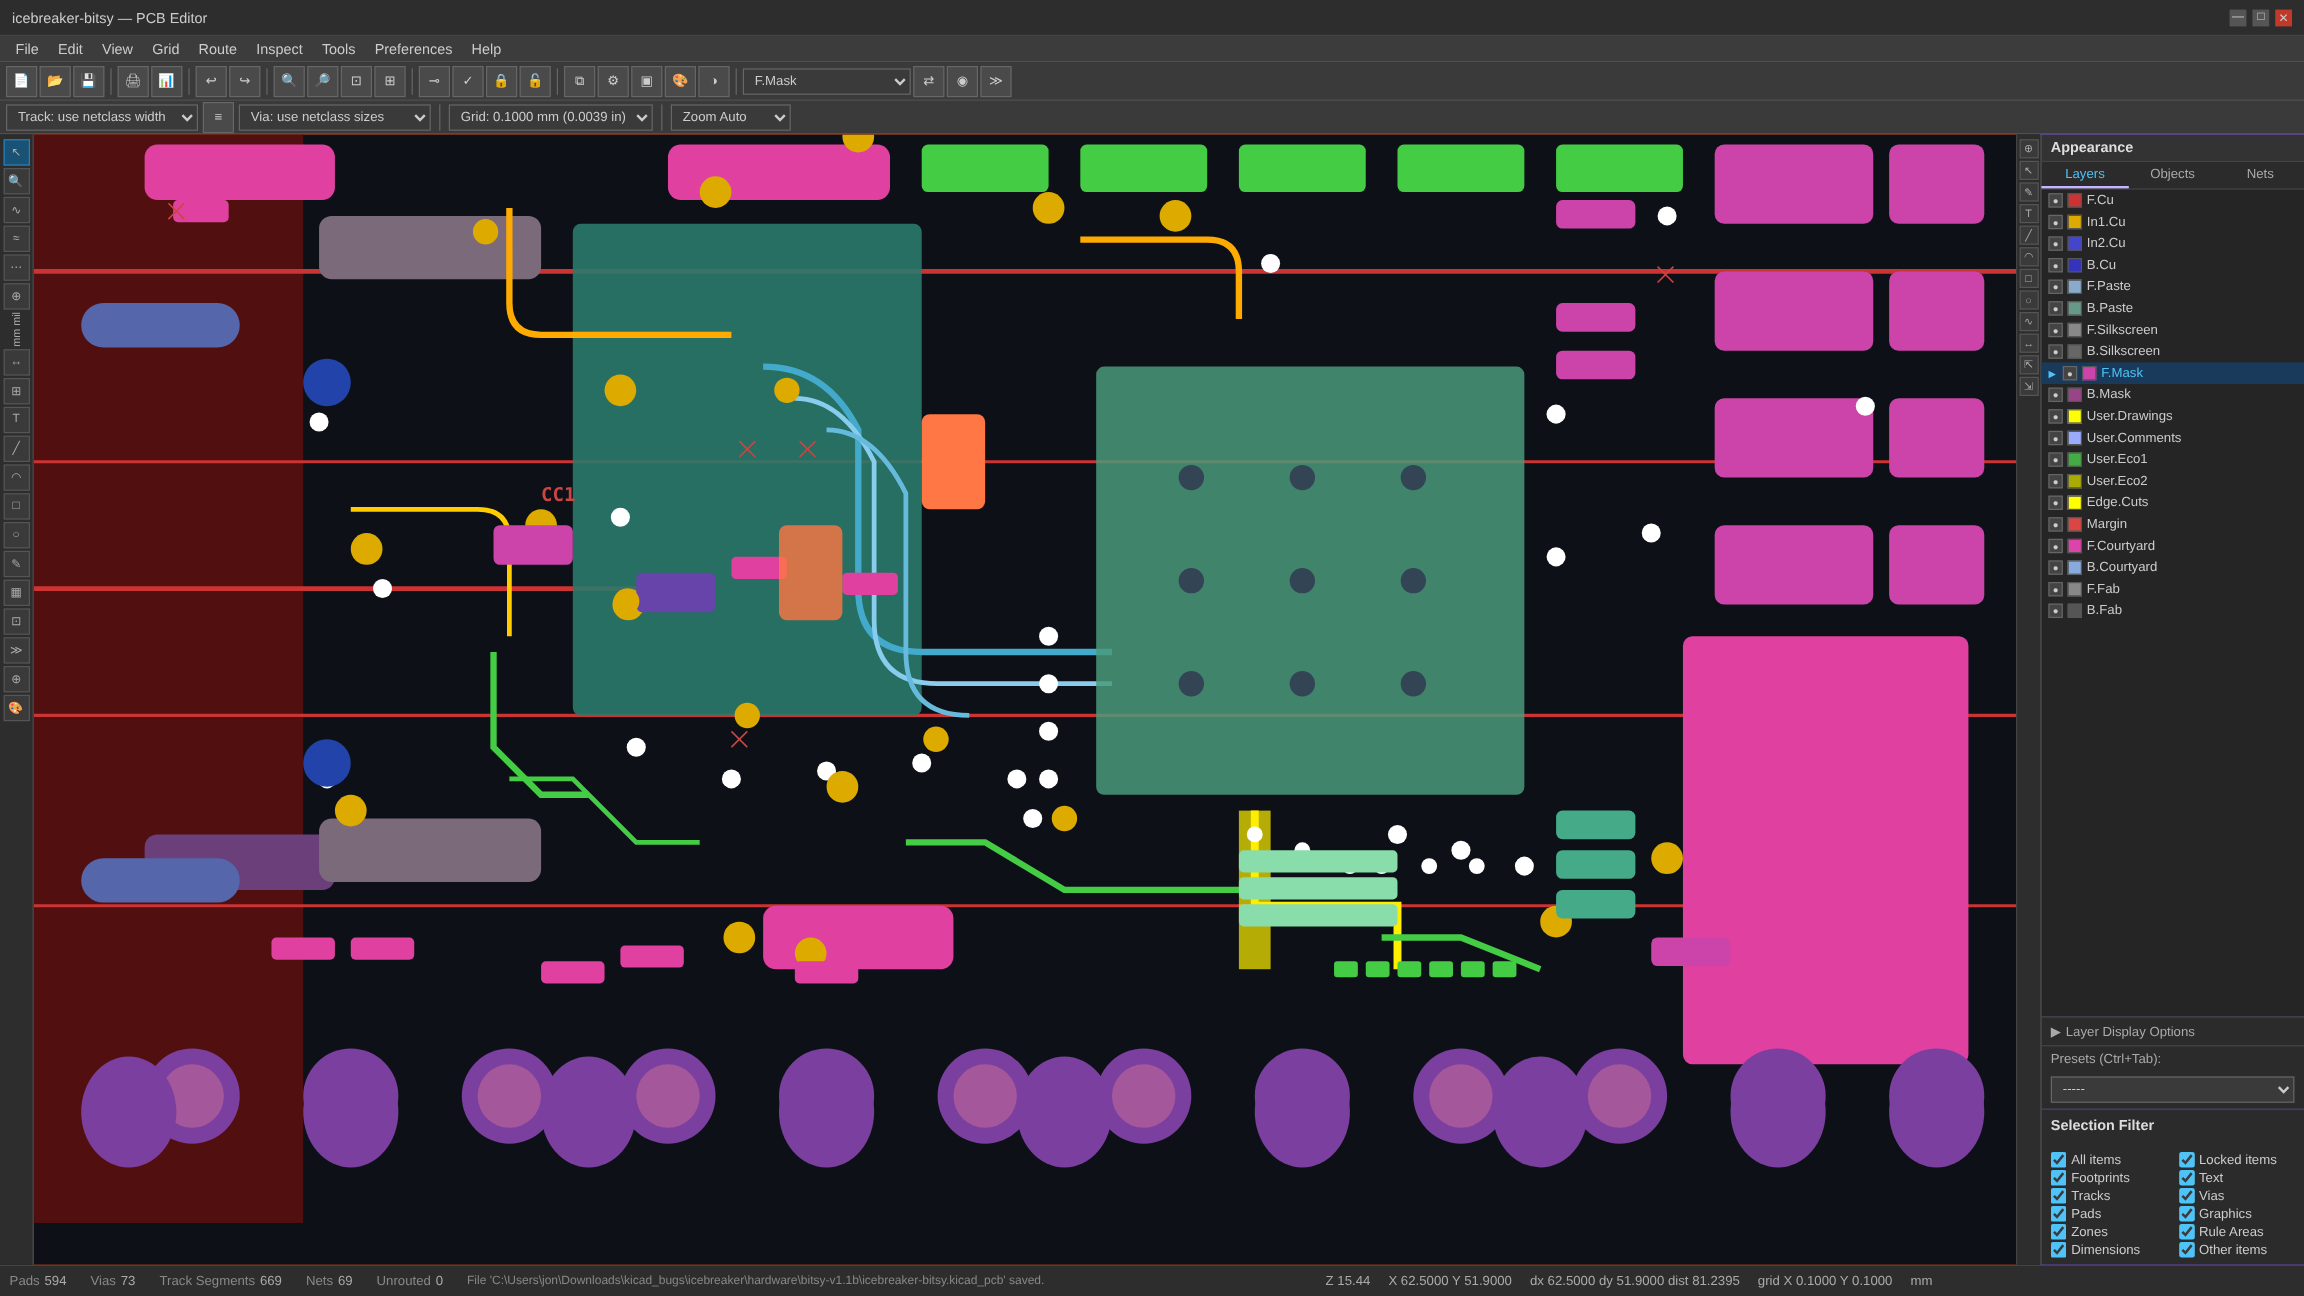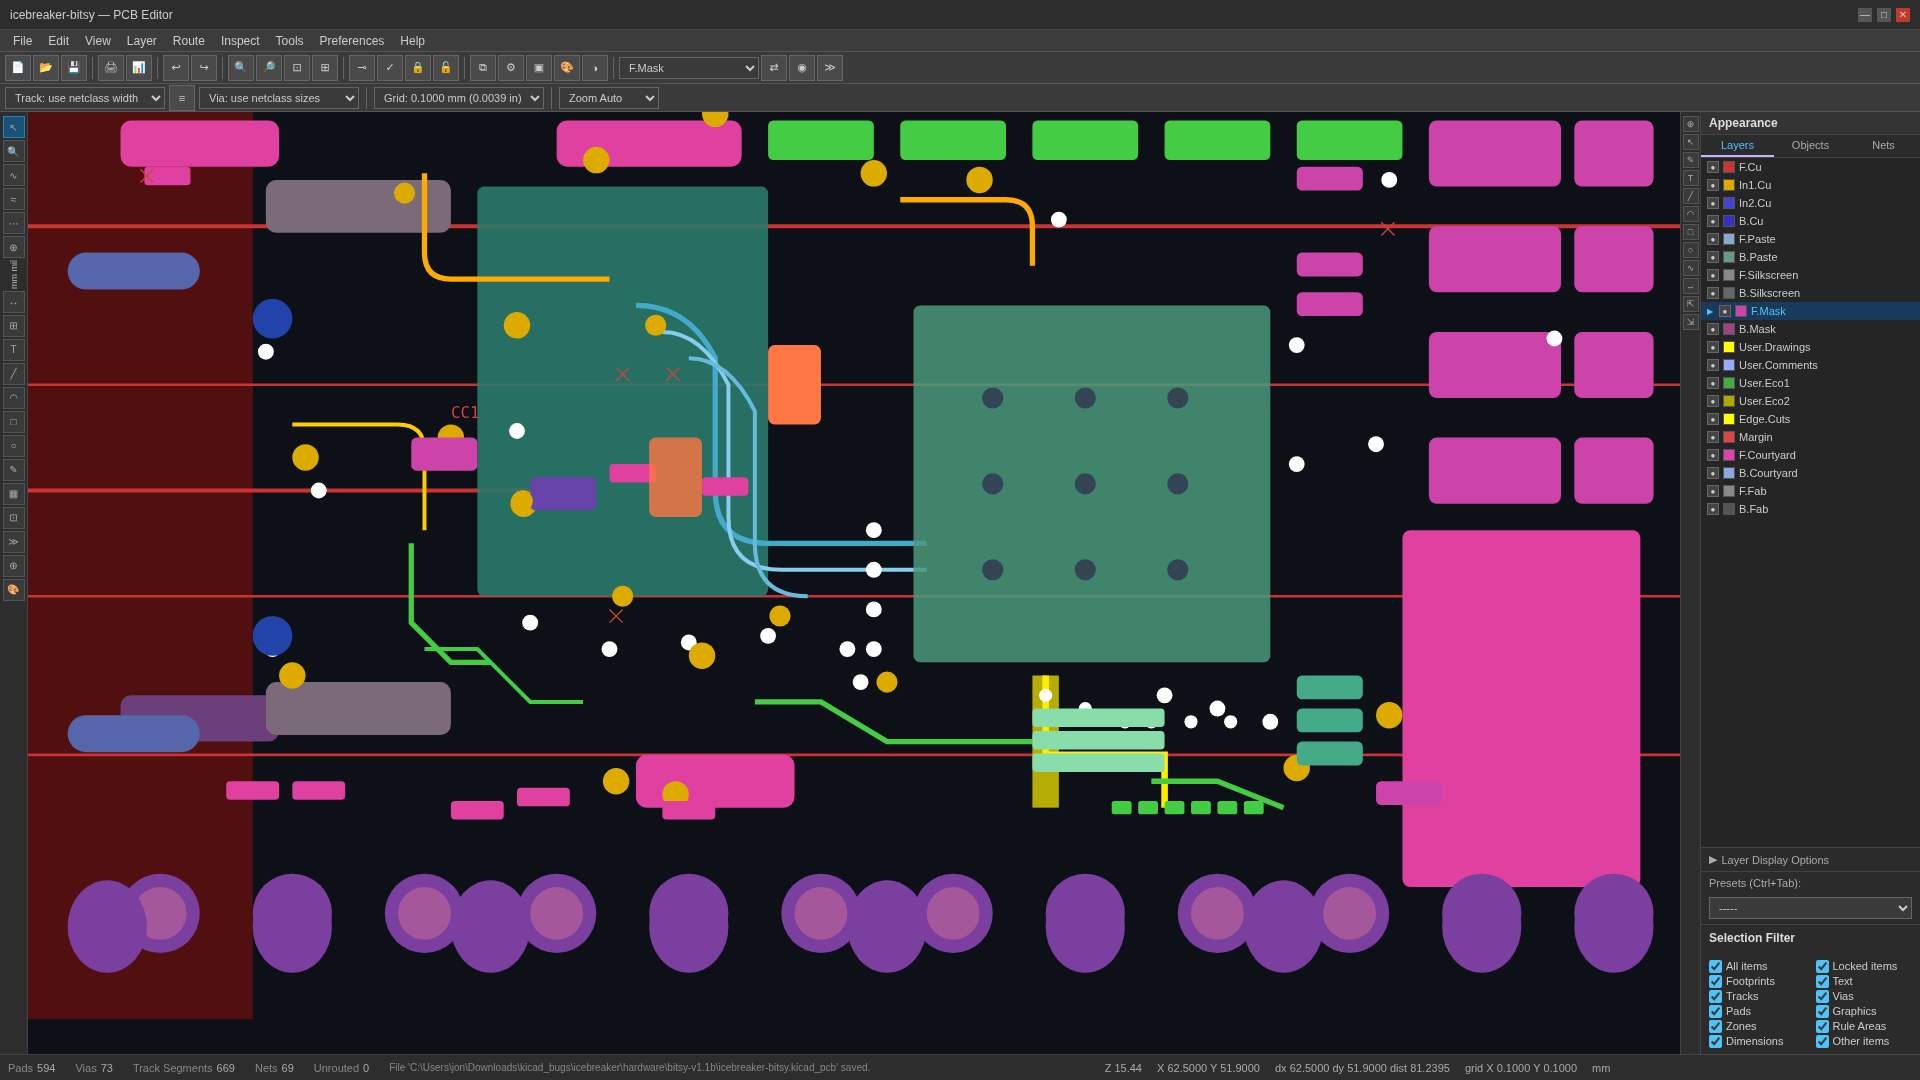--- a/index.html
+++ b/index.html
@@ -27,21 +27,21 @@
 
     
     #main { display: flex; height: calc(1080px - 30px - 22px - 32px - 28px - 26px); }
 
     
     #lefttool { width: 28px; background: #2d2d2d; border-right: 1px solid #444; display: flex; flex-direction: column; align-items: center; padding: 4px 0; gap: 2px; overflow: hidden; }
     .lt-btn { width: 22px; height: 22px; background: #3a3a3a; border: 1px solid #555; display: flex; align-items: center; justify-content: center; font-size: 10px; color: #aaa; cursor: pointer; }
     .lt-active { background: #1a5276; border-color: #2980b9; }
 
     
-    #pcbcanvas { flex: 1; overflow: hidden; position: relative; background: #c2410c; }
+    #pcbcanvas { flex: 1; overflow: hidden; position: relative; background: #c2410c; font-weight: bold; }
 
     
     #rightpanel { width: 220px; background: #8b5cf6; border-left: 1px solid #444; display: flex; flex-direction: column; overflow: hidden; }
 
     
     #appearance-title { background: #333; padding: 4px 8px; font-size: 12px; color: #ddd; font-weight: bold; border-bottom: 1px solid #444; }
     #appearance-tabs { display: flex; background: #2b2b2b; border-bottom: 1px solid #444; }
     .ap-tab { flex: 1; padding: 4px 0; text-align: center; font-size: 11px; color: #aaa; cursor: pointer; border-bottom: 2px solid transparent; }
     .ap-tab.active { color: #4fc3f7; border-bottom: 2px solid #c4b5fd; }
 
@@ -57,21 +57,21 @@
     #layer-display-opts { padding: 5px 8px; border-top: 1px solid #444; background: #2b2b2b; }
     .expand-btn { color: #aaa; font-size: 11px; cursor: pointer; display: flex; align-items: center; gap: 4px; }
     #presets { padding: 5px 8px; background: #2b2b2b; border-top: 1px solid #444; }
     .presets-label { font-size: 11px; color: #aaa; margin-bottom: 8px; }
     .presets-dropdown { width: 100%; height: 22px; background: #3a3a3a; border: 1px solid #666; color: #ccc; font-size: 11px; padding: 0 5px; }
 
     
     #sel-filter { padding: 6px 8px; background: #2b2b2b; border-top: 1px solid #444; }
     .sf-title { font-size: 12px; color: #ddd; font-weight: bold; margin-bottom: 15px; }
     .sf-grid { display: grid; grid-template-columns: 1fr 1fr; gap: 2px 10px; }
-    .sf-item { display: flex; align-items: flex-start; gap: 4px; font-size: 11px; color: #ccc; }
+    .sf-item { display: flex; align-items: center; gap: 4px; font-size: 11px; color: #ccc; }
     .sf-cb { width: 13px; height: 13px; cursor: pointer; accent-color: #4fc3f7; }
 
     
     #statusbar { height: 26px; background: #2d2d2d; border-top: 1px solid #444; display: flex; align-items: center; padding: 0 8px; gap: 20px; font-size: 11px; color: #aaa; }
     .sb-item { display: flex; gap: 4px; }
     .sb-label { color: #888; }
     .sb-coords { margin-left: auto; display: flex; gap: 15px; }
     .sb-status { margin-left: auto; margin-top: 40px; }
 
     
@@ -97,21 +97,21 @@
     <button class="winbtn">—</button>
     <button class="winbtn">□</button>
     <button class="winbtn close">✕</button>
   </div>
 </div>
 
 <div id="menubar">
   <span>File</span>
   <span>Edit</span>
   <span>View</span>
-  <span>Layer</span>
+  <span>Grid</span>
   <span>Route</span>
   <span>Inspect</span>
   <span>Tools</span>
   <span>Preferences</span>
   <span>Help</span>
 </div>
 
 <div id="toolbar">
   <div class="tb-btn">📄</div>
   <div class="tb-btn">📂</div>

